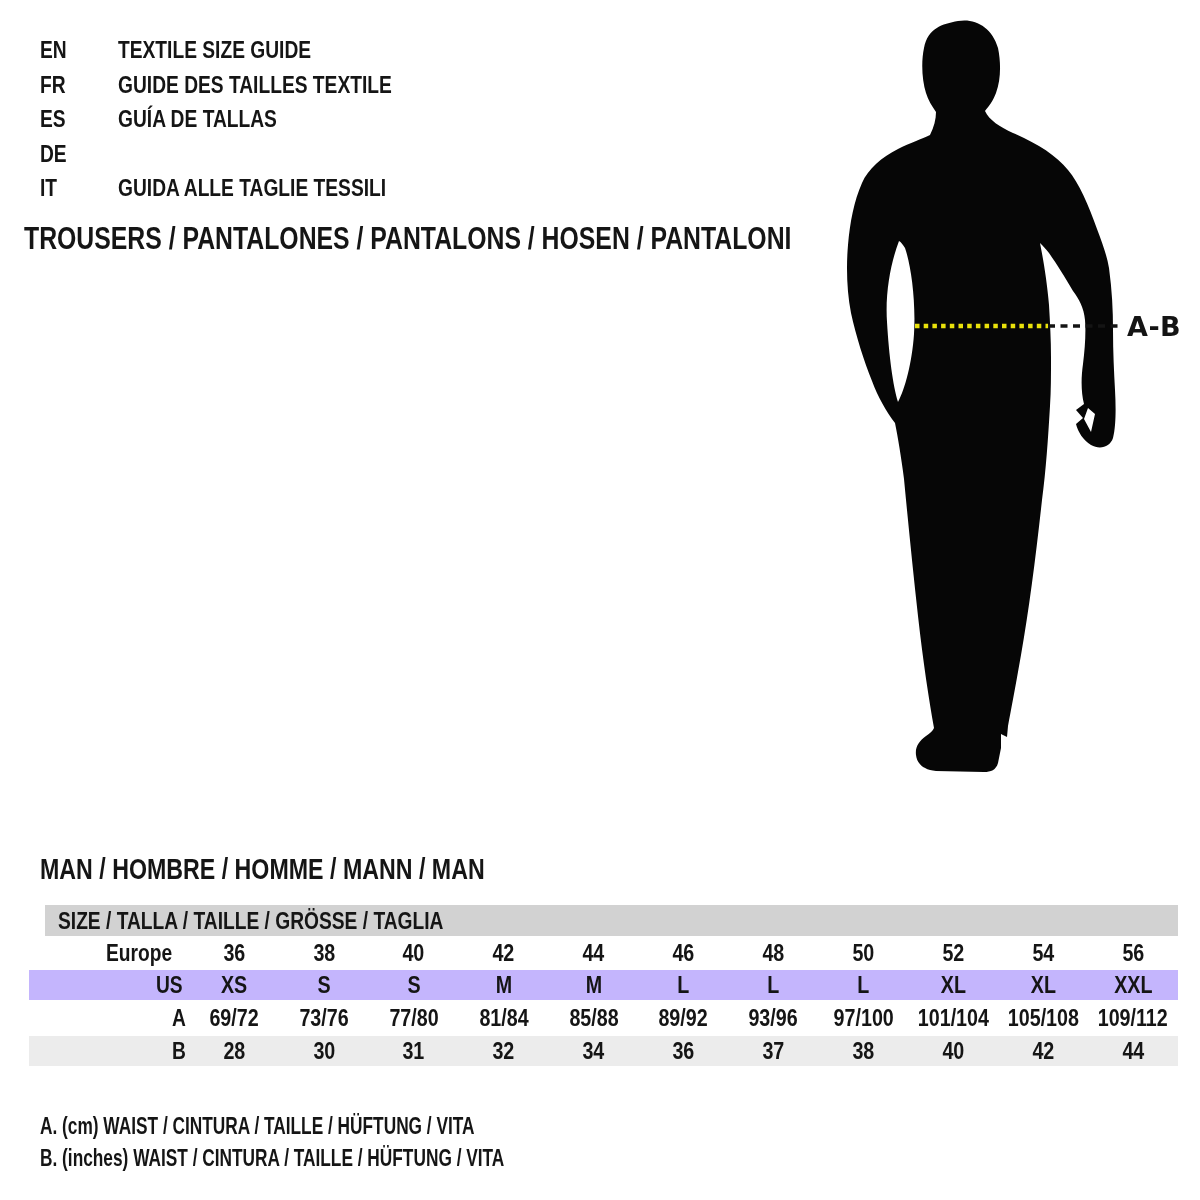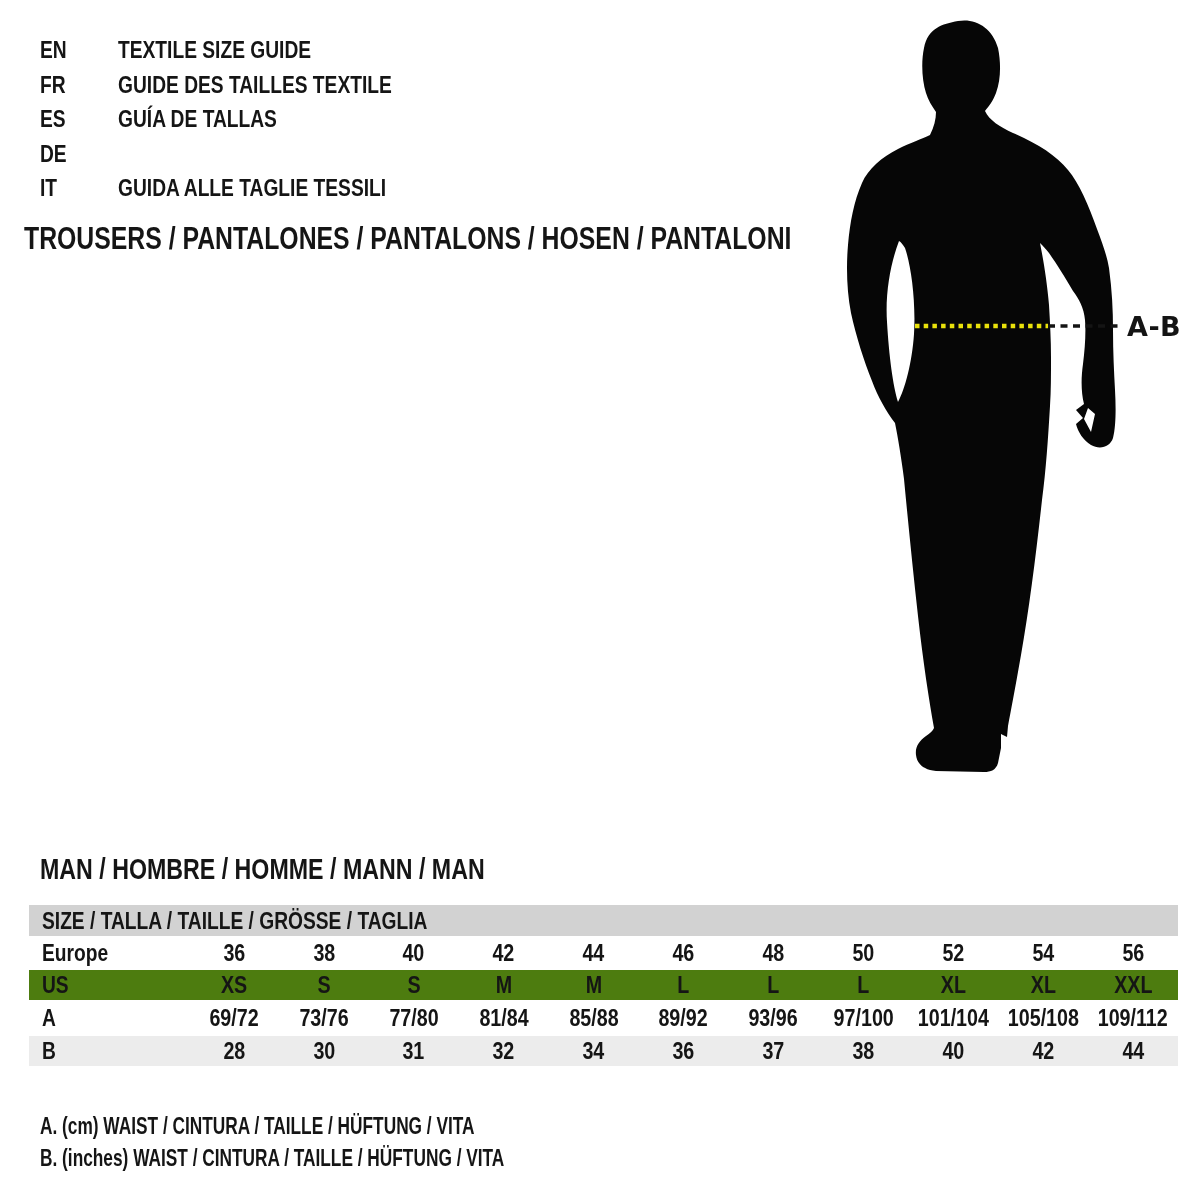--- a/index.html
+++ b/index.html
@@ -25,27 +25,27 @@
                font-size:31px; font-weight:700; white-space:nowrap; }
   .man-title { position:absolute; left:40px; top:851px; height:36px; line-height:36px;
                font-size:29px; font-weight:700; white-space:nowrap; }
 
   
   .figure-svg { position:absolute; left:820px; top:0; width:380px; height:800px; }
 
   
   .size-table { position:absolute; left:29px; top:905px; width:1149px; font-weight:700; }
   .t-head { height:31px; background:#d2d2d2; display:flex; align-items:center;
-            padding-left:13px; font-size:24px; }
+            padding-left:13px; font-size:24px;margin-left:16px; }
   .t-row  { display:flex; align-items:center; font-size:24px; }
   .t-row:nth-child(2) { height:34px; }
-  .t-row:nth-child(3) { height:30px; background:#4d7c0f; }
+  .t-row:nth-child(3) { height:30px; background:#c4b5fd; }
   .t-row:nth-child(4) { height:36px; }
   .t-row:nth-child(5) { height:30px; background:#ececec; }
-  .t-label { width:160px; flex:none; padding-left:13px; }
+  .t-label { width:160px; flex:none; padding-left:13px;text-align:right; }
   .t-cell  { flex:1; text-align:center; }
 
   
   .footnotes { position:absolute; left:40px; top:1110px; }
   .footnote  { height:32px; line-height:32px; font-size:24px; font-weight:700; white-space:nowrap; }
   .footnote span { display:inline-block; transform:scaleX(0.72); transform-origin:0 50%; white-space:nowrap; }
 </style>
 </head>
 <body>
 

